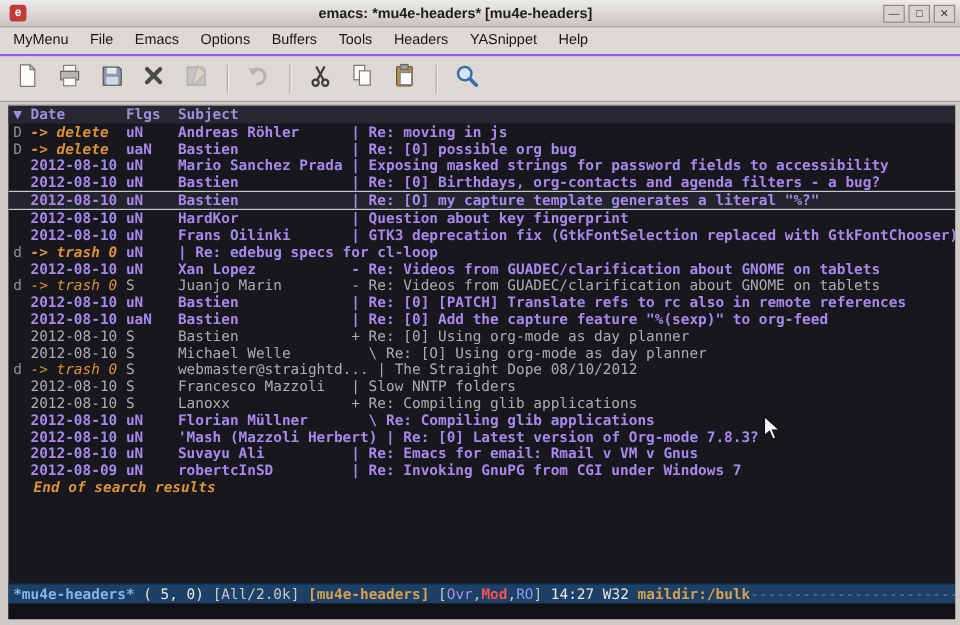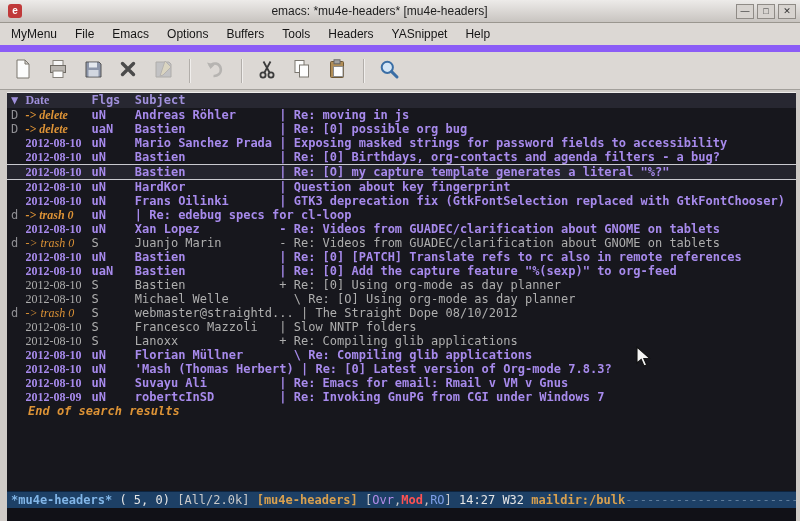--- a/index.html
+++ b/index.html
@@ -13,32 +13,32 @@
   .titlebar {
     height:22px; border-bottom:1px solid #9a968f;
     background:linear-gradient(#edebe9,#c8c4c0);
     display:flex; align-items:center; padding:0 4px;
   }
   .app-icon {
     width:14px; height:14px; margin:0 4px; border-radius:3px;
     background:#c03a3a; color:#fff; font-size:10px; font-weight:bold;
     text-align:center; line-height:14px;
   }
-  .title { flex:1; text-align:center; font-size:12px; font-weight:normal; color:#1d1d1d; }
+  .title { flex:1; text-align:center; font-size:12px; font-weight:bold; color:#1d1d1d; }
   .win-controls { display:flex; }
   .win-btn {
     width:18px; height:15px; margin-left:3px;
     background:#d7d3cf; border:1px solid #8f8b86;
     font-size:9px; line-height:13px; text-align:center; color:#333;
     box-sizing:border-box;
   }
   
   .menubar {
-    height:22px; background:#dcd8d4; border-bottom:7px solid #8b5cf6;
-    display:flex; align-items:center; font-size:12px; color:#161616; padding-left:2px;
+    height:22px; background:#dcd8d4; border-bottom:2px solid #8b5cf6;
+    display:flex; font-size:12px; color:#161616; padding-left:2px;
   }
   .menu-item { padding:3px 9px; }
   
   .toolbar {
     height:37px; background:#dcd8d4; border-bottom:1px solid #a3a09b;
     display:flex; align-items:center; padding:0 8px;
   }
   .tool-btn { width:30px; height:30px; display:flex; align-items:center; justify-content:center; margin-right:5px; }
   .tool-btn.disabled { opacity:0.38; }
   .tool-sep { width:0; height:24px; border-left:1px solid #b2aeaa; border-right:1px solid #f0eeec; margin:0 9px 0 6px; }
@@ -53,21 +53,21 @@
   }
   .header-line {
     height:15px; line-height:15px; white-space:pre; display:flex;
     background:var(--header-bg,#272731); color:var(--header,#a090dc);
     font-weight:bold; padding-left:4px;
   }
   .message-list { display:flex; flex-direction:column; padding-left:4px; }
   .row { display:flex; height:14px; line-height:14px; white-space:pre; overflow:hidden; }
   .row span { flex:none; display:inline-block; overflow:visible; }
   .c-prefix { width:2ch; }
-  .c-date   { width:11ch;font-family:Liberation Serif, serif; }
+  .c-date   { width:11ch; }
   .c-flags  { width:6ch; }
   .c-from   { min-width:20ch; }
   .row.unread { color:var(--unread,#a78aec); font-weight:bold; }
   .row.read   { color:var(--read,#adadad); }
   .row .c-prefix { color:var(--prefix,#8f8f94); font-weight:normal; }
   .row.marked .c-date { color:var(--mark,#dd9336); font-style:italic; }
   .row.current {
     background:var(--current-bg,#24242d);
     border-top:1px solid var(--current-border,#c9c9cf);
     border-bottom:1px solid var(--current-border,#c9c9cf);
@@ -205,21 +205,21 @@
           <div class="row unread"><span class="c-prefix"> </span><span class="c-date">2012-08-10</span><span class="c-flags">uN</span><span class="c-from">Xan Lopez</span><span class="c-subject">- Re: Videos from GUADEC/clarification about GNOME on tablets</span></div>
           <div class="row read marked"><span class="c-prefix">d</span><span class="c-date">-&gt; trash 0</span><span class="c-flags">S</span><span class="c-from">Juanjo Marin</span><span class="c-subject">- Re: Videos from GUADEC/clarification about GNOME on tablets</span></div>
           <div class="row unread"><span class="c-prefix"> </span><span class="c-date">2012-08-10</span><span class="c-flags">uN</span><span class="c-from">Bastien</span><span class="c-subject">| Re: [0] [PATCH] Translate refs to rc also in remote references</span></div>
           <div class="row unread"><span class="c-prefix"> </span><span class="c-date">2012-08-10</span><span class="c-flags">uaN</span><span class="c-from">Bastien</span><span class="c-subject">| Re: [0] Add the capture feature "%(sexp)" to org-feed</span></div>
           <div class="row read"><span class="c-prefix"> </span><span class="c-date">2012-08-10</span><span class="c-flags">S</span><span class="c-from">Bastien</span><span class="c-subject">+ Re: [0] Using org-mode as day planner</span></div>
           <div class="row read"><span class="c-prefix"> </span><span class="c-date">2012-08-10</span><span class="c-flags">S</span><span class="c-from">Michael Welle</span><span class="c-subject">  \ Re: [O] Using org-mode as day planner</span></div>
           <div class="row read marked"><span class="c-prefix">d</span><span class="c-date">-&gt; trash 0</span><span class="c-flags">S</span><span class="c-from">webmaster@straightd... </span><span class="c-subject">| The Straight Dope 08/10/2012</span></div>
           <div class="row read"><span class="c-prefix"> </span><span class="c-date">2012-08-10</span><span class="c-flags">S</span><span class="c-from">Francesco Mazzoli</span><span class="c-subject">| Slow NNTP folders</span></div>
           <div class="row read"><span class="c-prefix"> </span><span class="c-date">2012-08-10</span><span class="c-flags">S</span><span class="c-from">Lanoxx</span><span class="c-subject">+ Re: Compiling glib applications</span></div>
           <div class="row unread"><span class="c-prefix"> </span><span class="c-date">2012-08-10</span><span class="c-flags">uN</span><span class="c-from">Florian Müllner</span><span class="c-subject">  \ Re: Compiling glib applications</span></div>
-          <div class="row unread"><span class="c-prefix"> </span><span class="c-date">2012-08-10</span><span class="c-flags">uN</span><span class="c-from">'Mash (Thomas Herbert) </span><span class="c-subject">| Re: [0] Latest version of Org-mode 7.8.3?</span></div>
+          <div class="row unread"><span class="c-prefix"> </span><span class="c-date">2012-08-10</span><span class="c-flags">uN</span><span class="c-from">'Mash (Mazzoli Herbert) </span><span class="c-subject">| Re: [0] Latest version of Org-mode 7.8.3?</span></div>
           <div class="row unread"><span class="c-prefix"> </span><span class="c-date">2012-08-10</span><span class="c-flags">uN</span><span class="c-from">Suvayu Ali</span><span class="c-subject">| Re: Emacs for email: Rmail v VM v Gnus</span></div>
           <div class="row unread"><span class="c-prefix"> </span><span class="c-date">2012-08-09</span><span class="c-flags">uN</span><span class="c-from">robertcInSD</span><span class="c-subject">| Re: Invoking GnuPG from CGI under Windows 7</span></div>
         </div>
 
       <div class="end-marker">End of search results</div>
 
       <div class="filler"></div>
 
       <div class="modeline"><span style="color: var(--ml-blue); font-weight: bold;">*mu4e-headers*</span><span style="color: var(--ml-white);"> ( 5, 0) </span><span style="color: var(--ml-gray);">[All/2.0k] </span><span style="color: var(--ml-orange); font-weight: bold;">[mu4e-headers] </span><span style="color: var(--ml-gray);">[</span><span style="color: var(--ml-purple);">Ovr</span><span style="color: var(--ml-gray);">,</span><span style="color: var(--ml-red); font-weight: bold;">Mod</span><span style="color: var(--ml-gray);">,</span><span style="color: var(--ml-blue2);">RO</span><span style="color: var(--ml-gray);">] </span><span style="color: var(--ml-white);">14:27 W32 </span><span style="color: var(--ml-orange); font-weight: bold;">maildir:/bulk</span><span style="color: var(--ml-dim);">--------------------------------------------</span></div>
 

